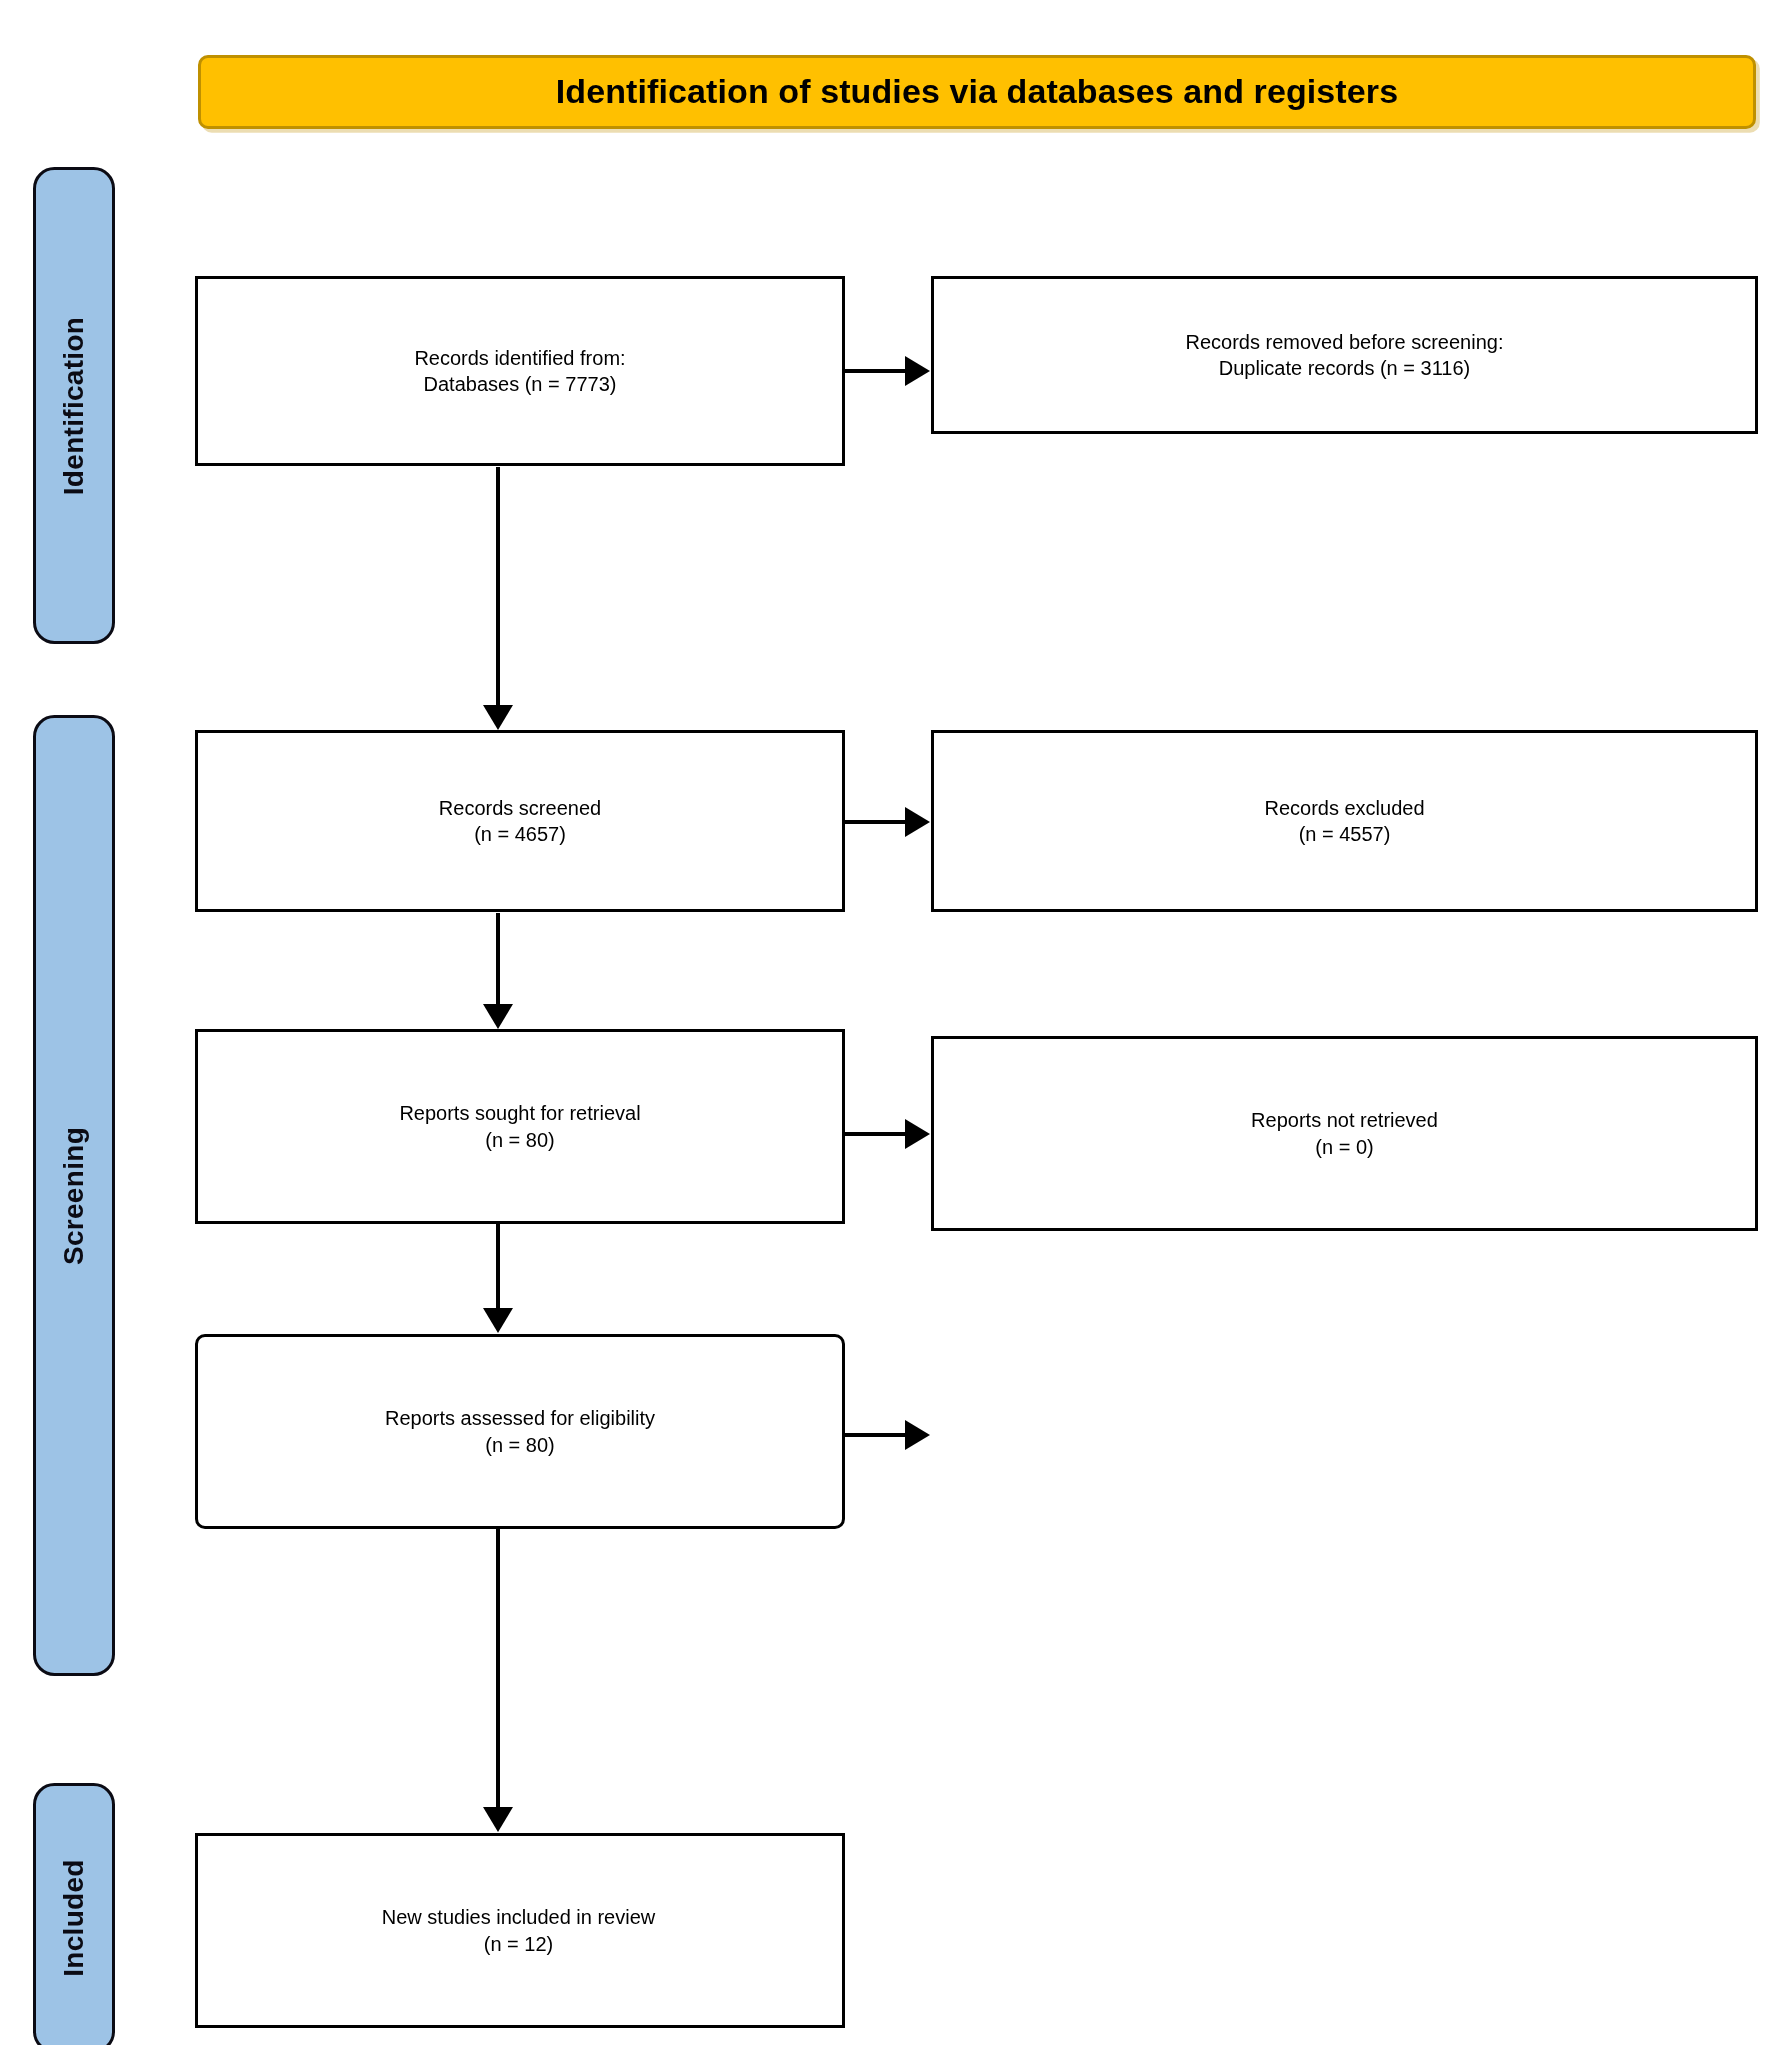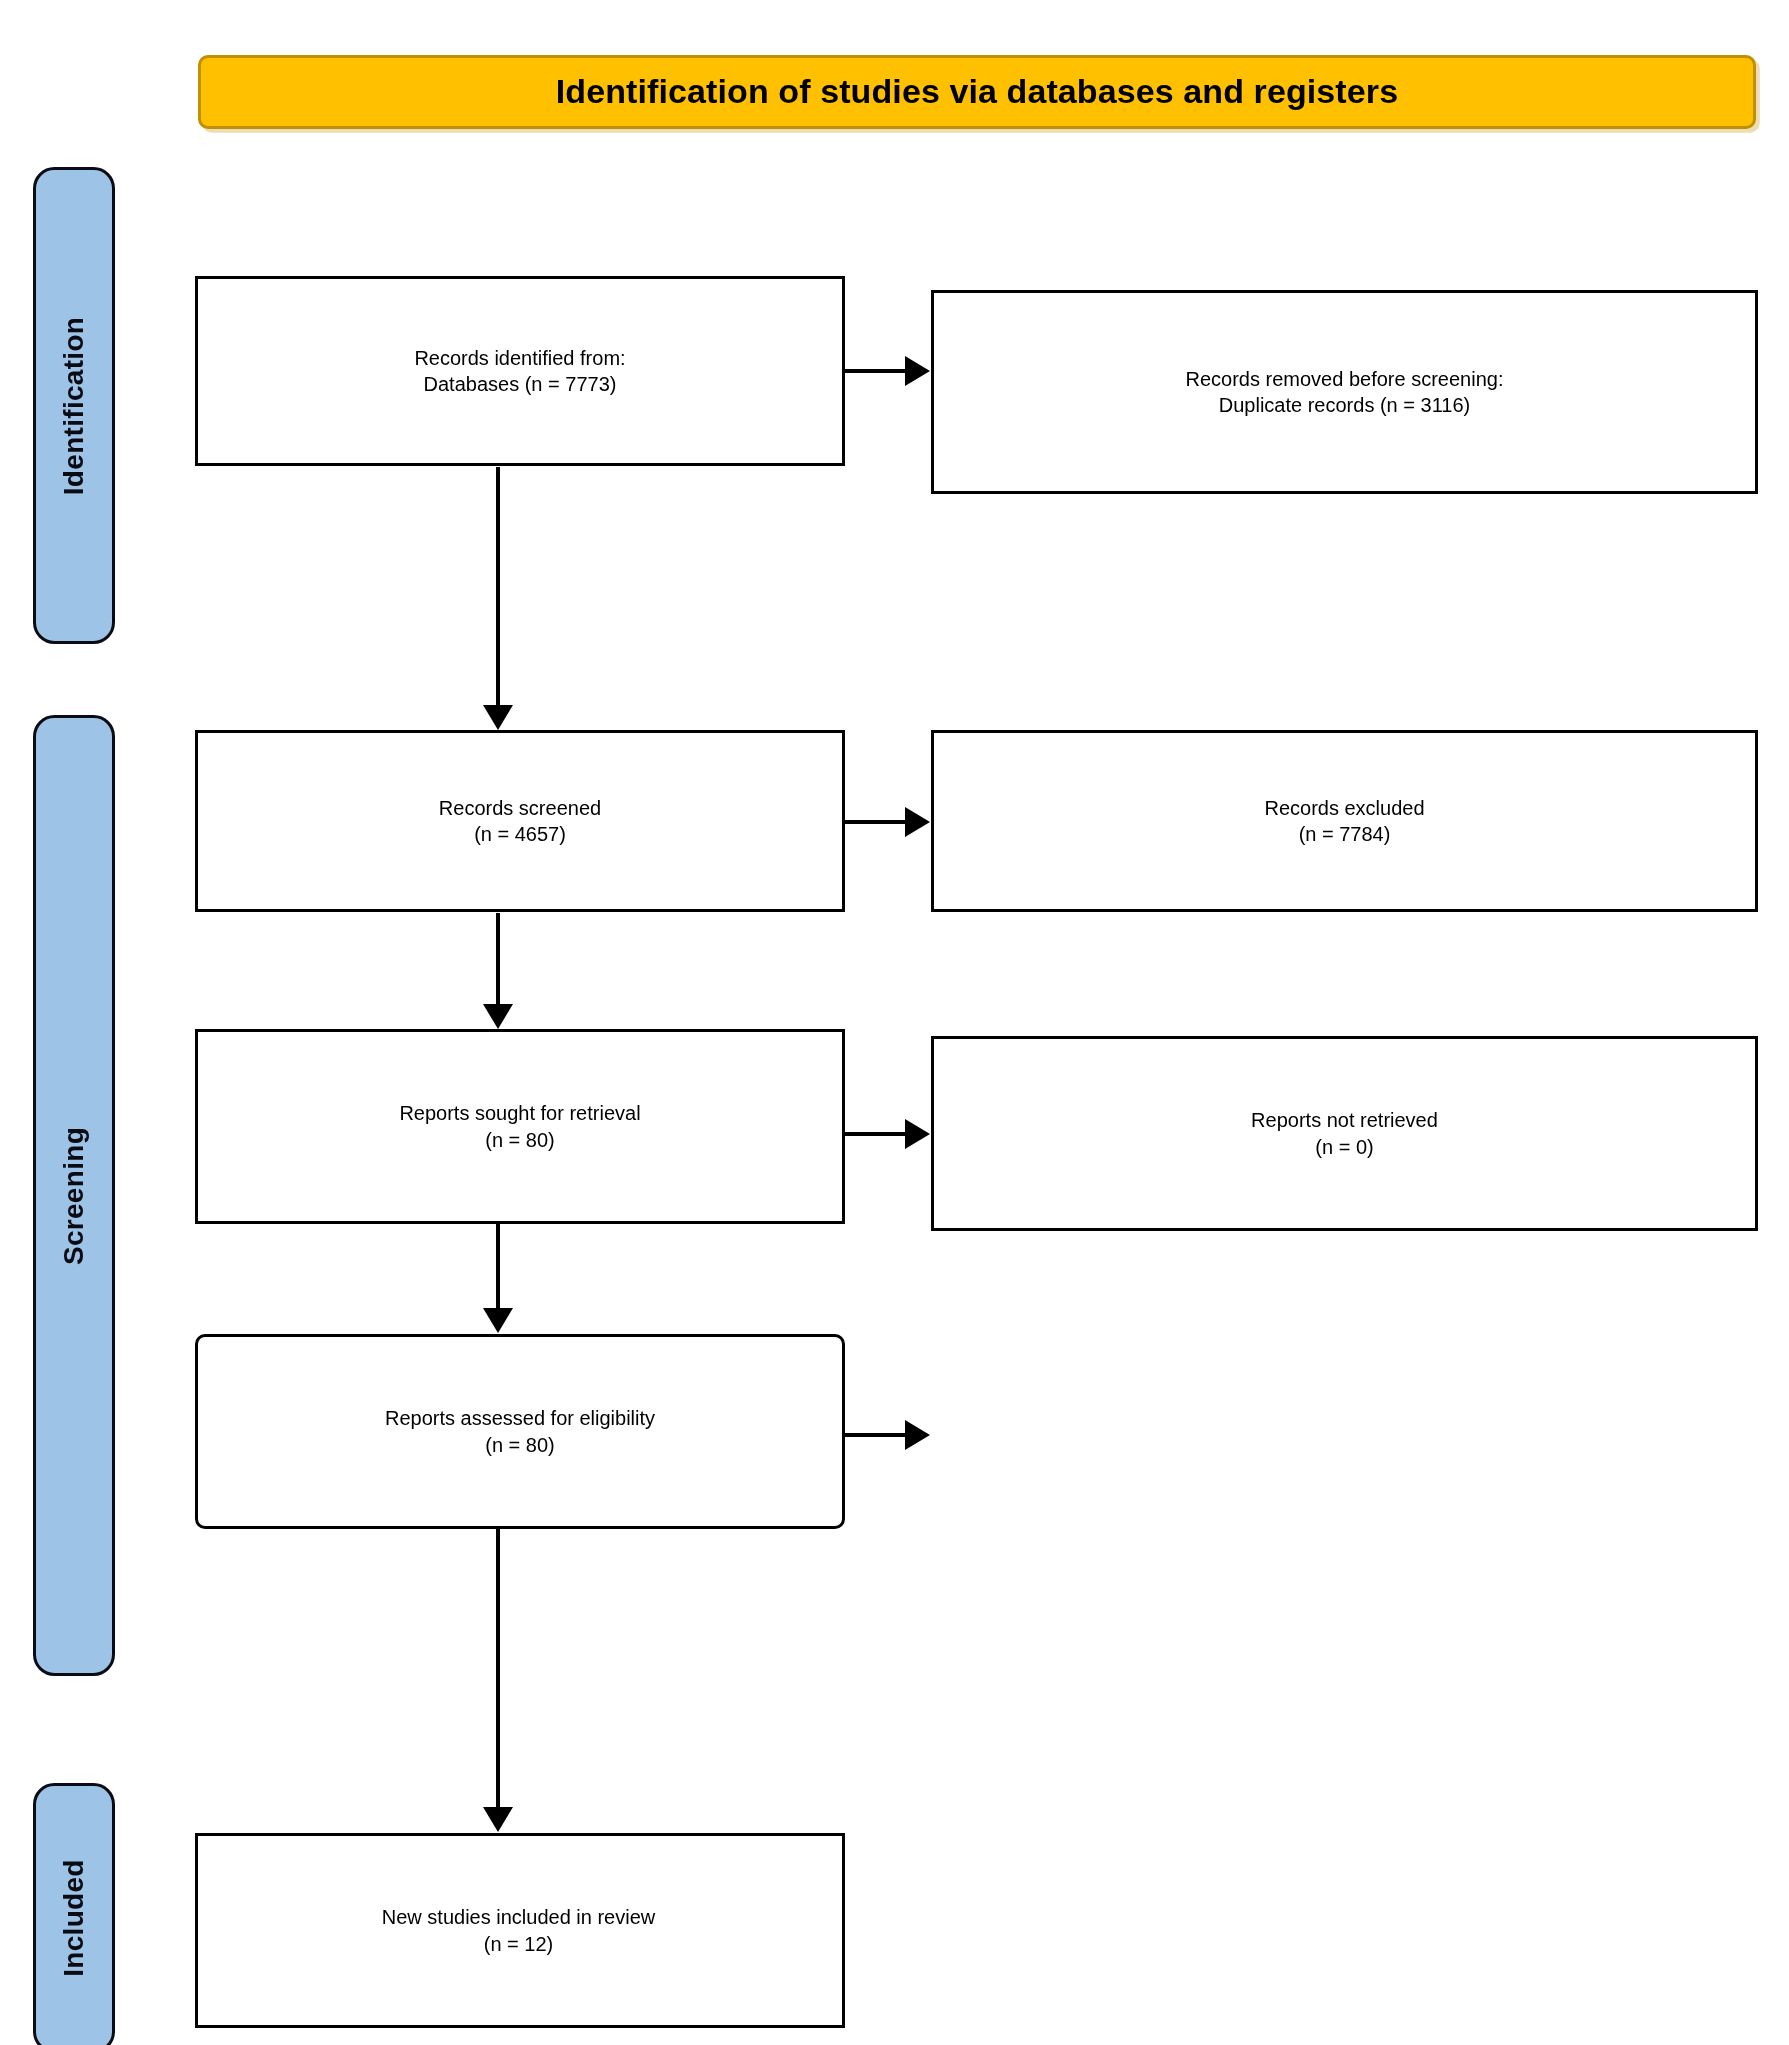--- a/index.html
+++ b/index.html
@@ -89,21 +89,21 @@
     color: #000000;
     white-space: pre-line;
   }
 
   
   .col-left  { left: 195px;  width: 650px; }
   
   .col-right { left: 931px; width: 827px; }
 
   #box-identified      { top: 246px;  height: 190px; }
-  #box-removed         { top: 260px;  height: 204px; }
+  #box-removed         { top: 246px;  height: 158px; }
   #box-screened        { top: 700px; height: 182px; }
   #box-excluded-recs   { top: 700px; height: 182px; }
   #box-sought          { top: 999px; height: 195px; }
   #box-not-retrieved   { top: 1006px; height: 195px; }
   #box-assessed        { top: 1304px; height: 195px; border-radius: 10px; }
   #box-reports-excl    { top: 1300px; height: 437px; }
   #box-included        { top: 1803px; height: 195px; padding-left: 11px; }
 
   #box-reports-excl .box-text { line-height: 1.30; }
 
@@ -160,21 +160,21 @@
 
   <div class="connector v-line" style="left:496px; top:437px; height:240px;"></div>
   <div class="arrow-down" style="left:483px; top:675px;"></div>
 
   <div class="box col-left" id="box-screened">
     <div class="box-text">Records screened
 (n = 4657)</div>
   </div>
   <div class="box col-right" id="box-excluded-recs">
     <div class="box-text">Records excluded
-(n = 7784)</div>
+(n = 4557)</div>
   </div>
 
   <div class="connector h-line" style="left:844px; top:790px; width:62px;"></div>
   <div class="arrow-right" style="left:905px; top:777px;"></div>
 
   <div class="connector v-line" style="left:496px; top:883px; height:93px;"></div>
   <div class="arrow-down" style="left:483px; top:974px;"></div>
 
   <div class="box col-left" id="box-sought">
     <div class="box-text">Reports sought for retrieval

